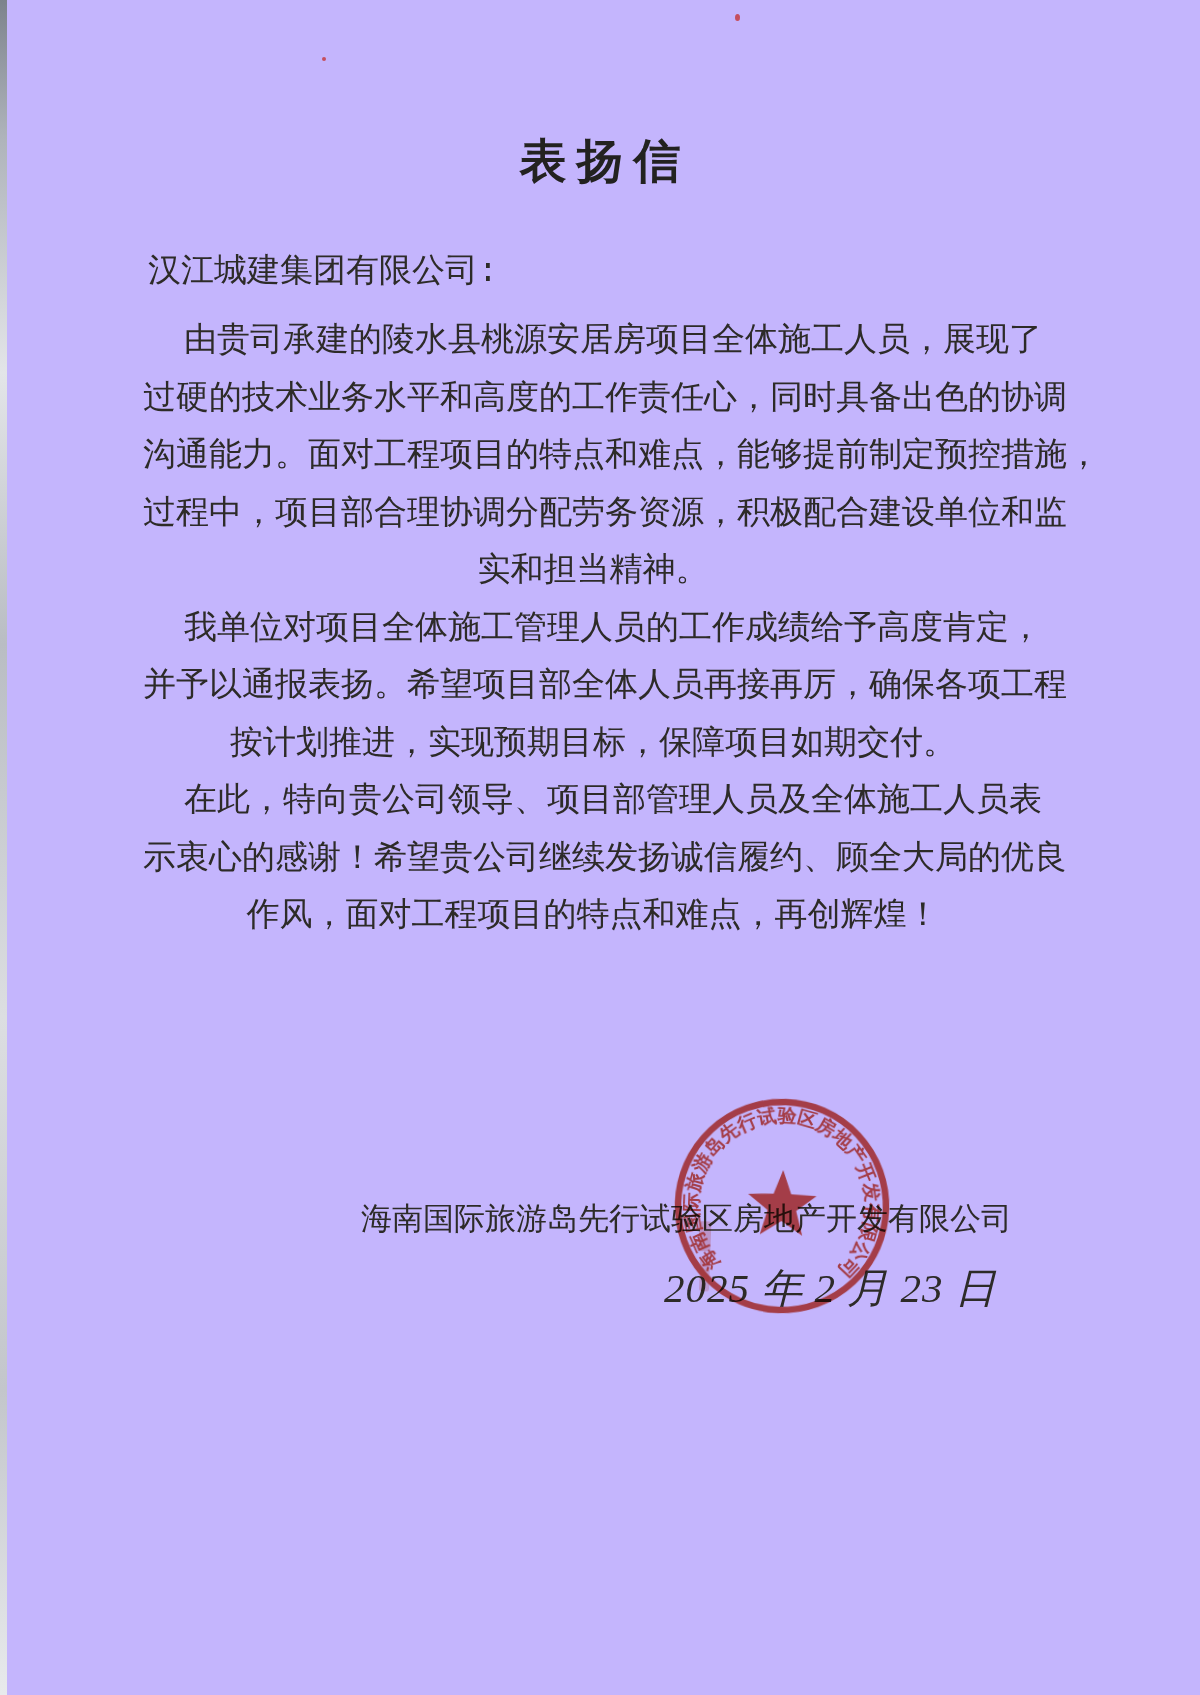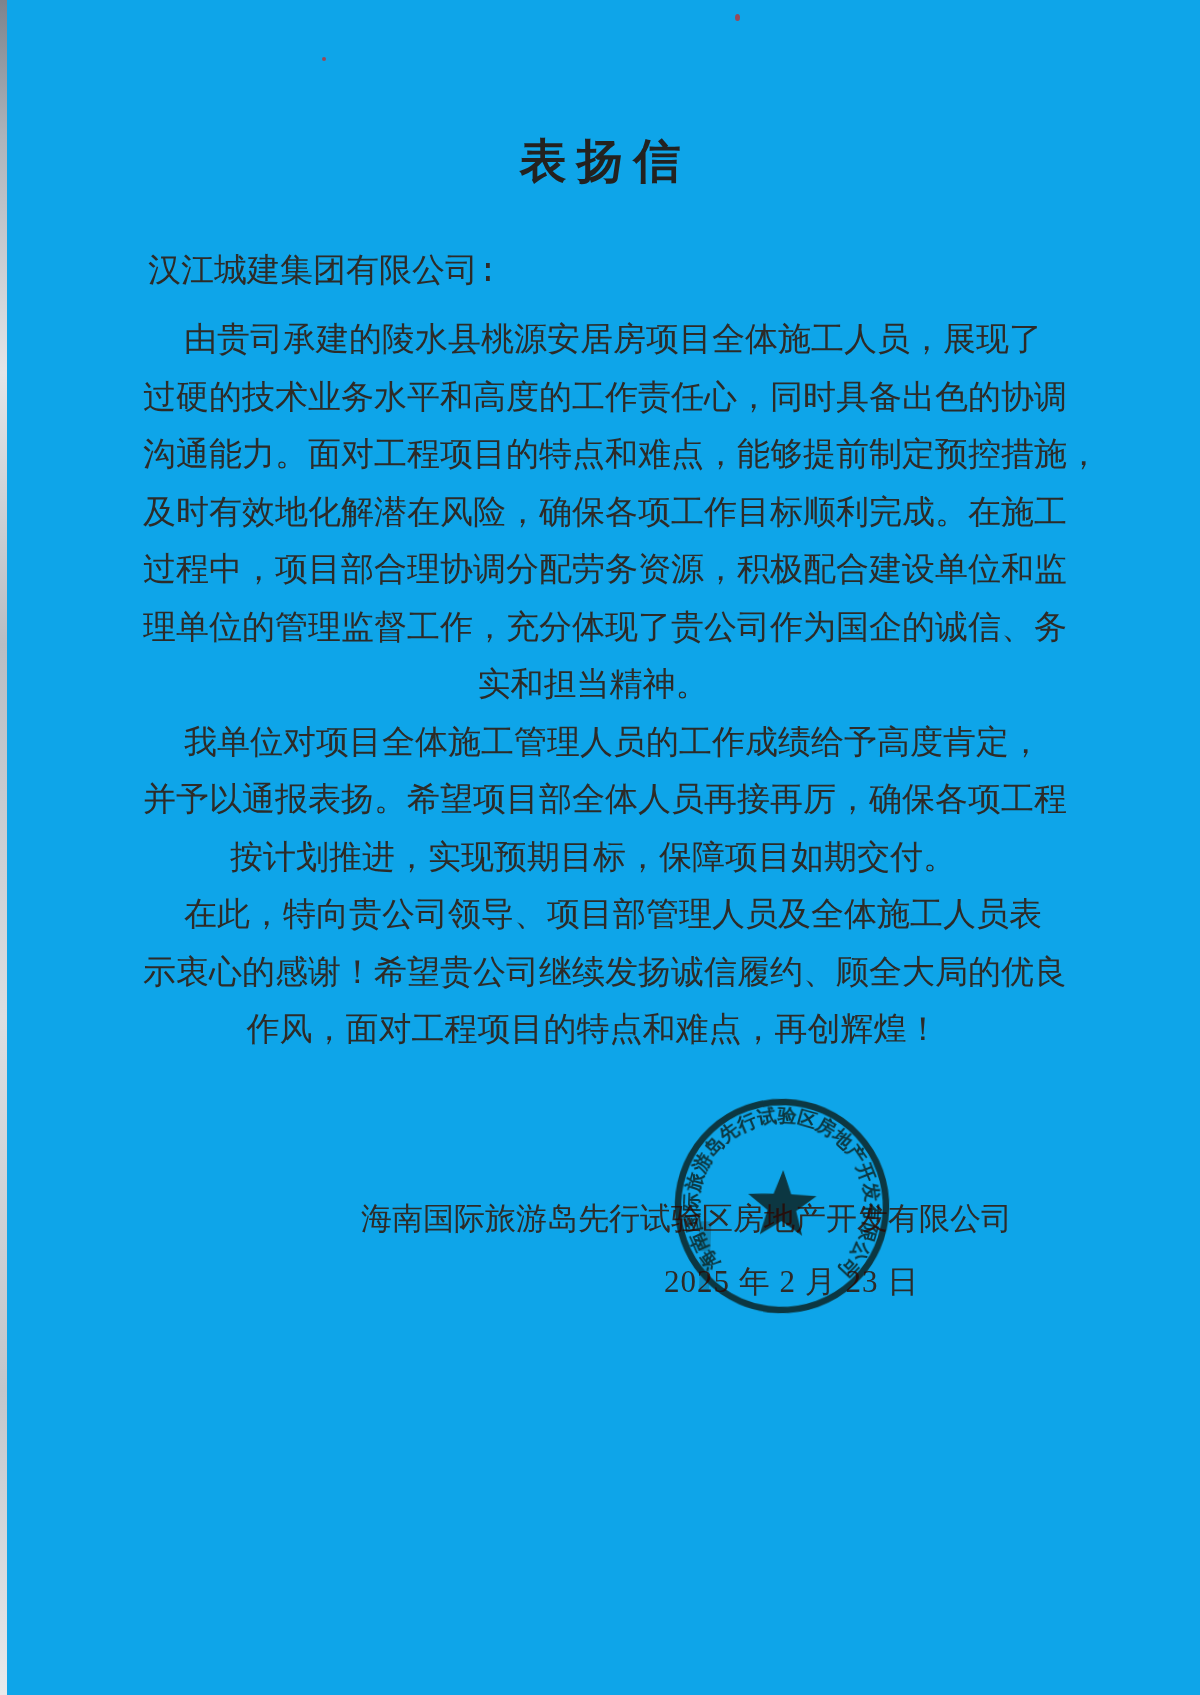--- a/index.html
+++ b/index.html
@@ -4,21 +4,21 @@
 <style>
   html,body{margin:0;padding:0;}
   body{
     background:#e8e8ea;
     font-family:"Liberation Serif","DejaVu Serif",serif;
   }
   .page{
     position:relative;
     width:1200px;height:1695px;
     margin:0 auto;
-    background:#0ea5e9;
+    background:#c4b5fd;
     overflow:hidden;
     color:#2d2b28;
   }
   
   .scan-edge{
     position:absolute;left:0;top:0;width:7px;height:100%;
     background:linear-gradient(180deg,
       #7d838c 0%, #aeb3ba 8%, #e3e5e8 22%,
       #b9bdc3 38%, #dcdee1 60%, #c3c6cb 82%, #e8eaec 100%);
   }
@@ -43,21 +43,21 @@
     font-size:33px;line-height:57.5px;
   }
   .body-text .line{white-space:nowrap;height:57.5px;text-align:center;}
   .body-text .line.first{text-indent:40px;}
   .signature{
     position:absolute;top:1198px;right:188px;
     font-size:31px;white-space:nowrap;text-align:center;
   }
   .date-line{
     position:absolute;top:1261px;left:664px;
-    font-size:31px;white-space:nowrap;letter-spacing:1px;
+    font-size:41px;white-space:nowrap;letter-spacing:1px;font-style:italic;
   }
   
   .seal{
     position:absolute;left:662px;top:1086px;width:240px;height:240px;
     mix-blend-mode:multiply;opacity:.93;
     transform:rotate(2deg);
   }
   .seal text{
     font-family:"Liberation Serif","DejaVu Serif",serif;
     font-weight:700;
@@ -73,23 +73,21 @@
   <div class="speck s2"></div>
 
   <div class="title">表扬信</div>
 
   <div class="salutation">汉江城建集团有限公司:</div>
 
   <div class="body-text">
     <div class="line first">由贵司承建的陵水县桃源安居房项目全体施工人员，展现了</div>
     <div class="line">过硬的技术业务水平和高度的工作责任心，同时具备出色的协调</div>
     <div class="line">沟通能力。面对工程项目的特点和难点，能够提前制定预控措施，</div>
-    <div class="line">及时有效地化解潜在风险，确保各项工作目标顺利完成。在施工</div>
     <div class="line">过程中，项目部合理协调分配劳务资源，积极配合建设单位和监</div>
-    <div class="line">理单位的管理监督工作，充分体现了贵公司作为国企的诚信、务</div>
     <div class="line">实和担当精神。</div>
     <div class="line first">我单位对项目全体施工管理人员的工作成绩给予高度肯定，</div>
     <div class="line">并予以通报表扬。希望项目部全体人员再接再厉，确保各项工程</div>
     <div class="line">按计划推进，实现预期目标，保障项目如期交付。</div>
     <div class="line first">在此，特向贵公司领导、项目部管理人员及全体施工人员表</div>
     <div class="line">示衷心的感谢！希望贵公司继续发扬诚信履约、顾全大局的优良</div>
     <div class="line">作风，面对工程项目的特点和难点，再创辉煌！</div>
   </div>
 
   <div class="signature">海南国际旅游岛先行试验区房地产开发有限公司</div>

